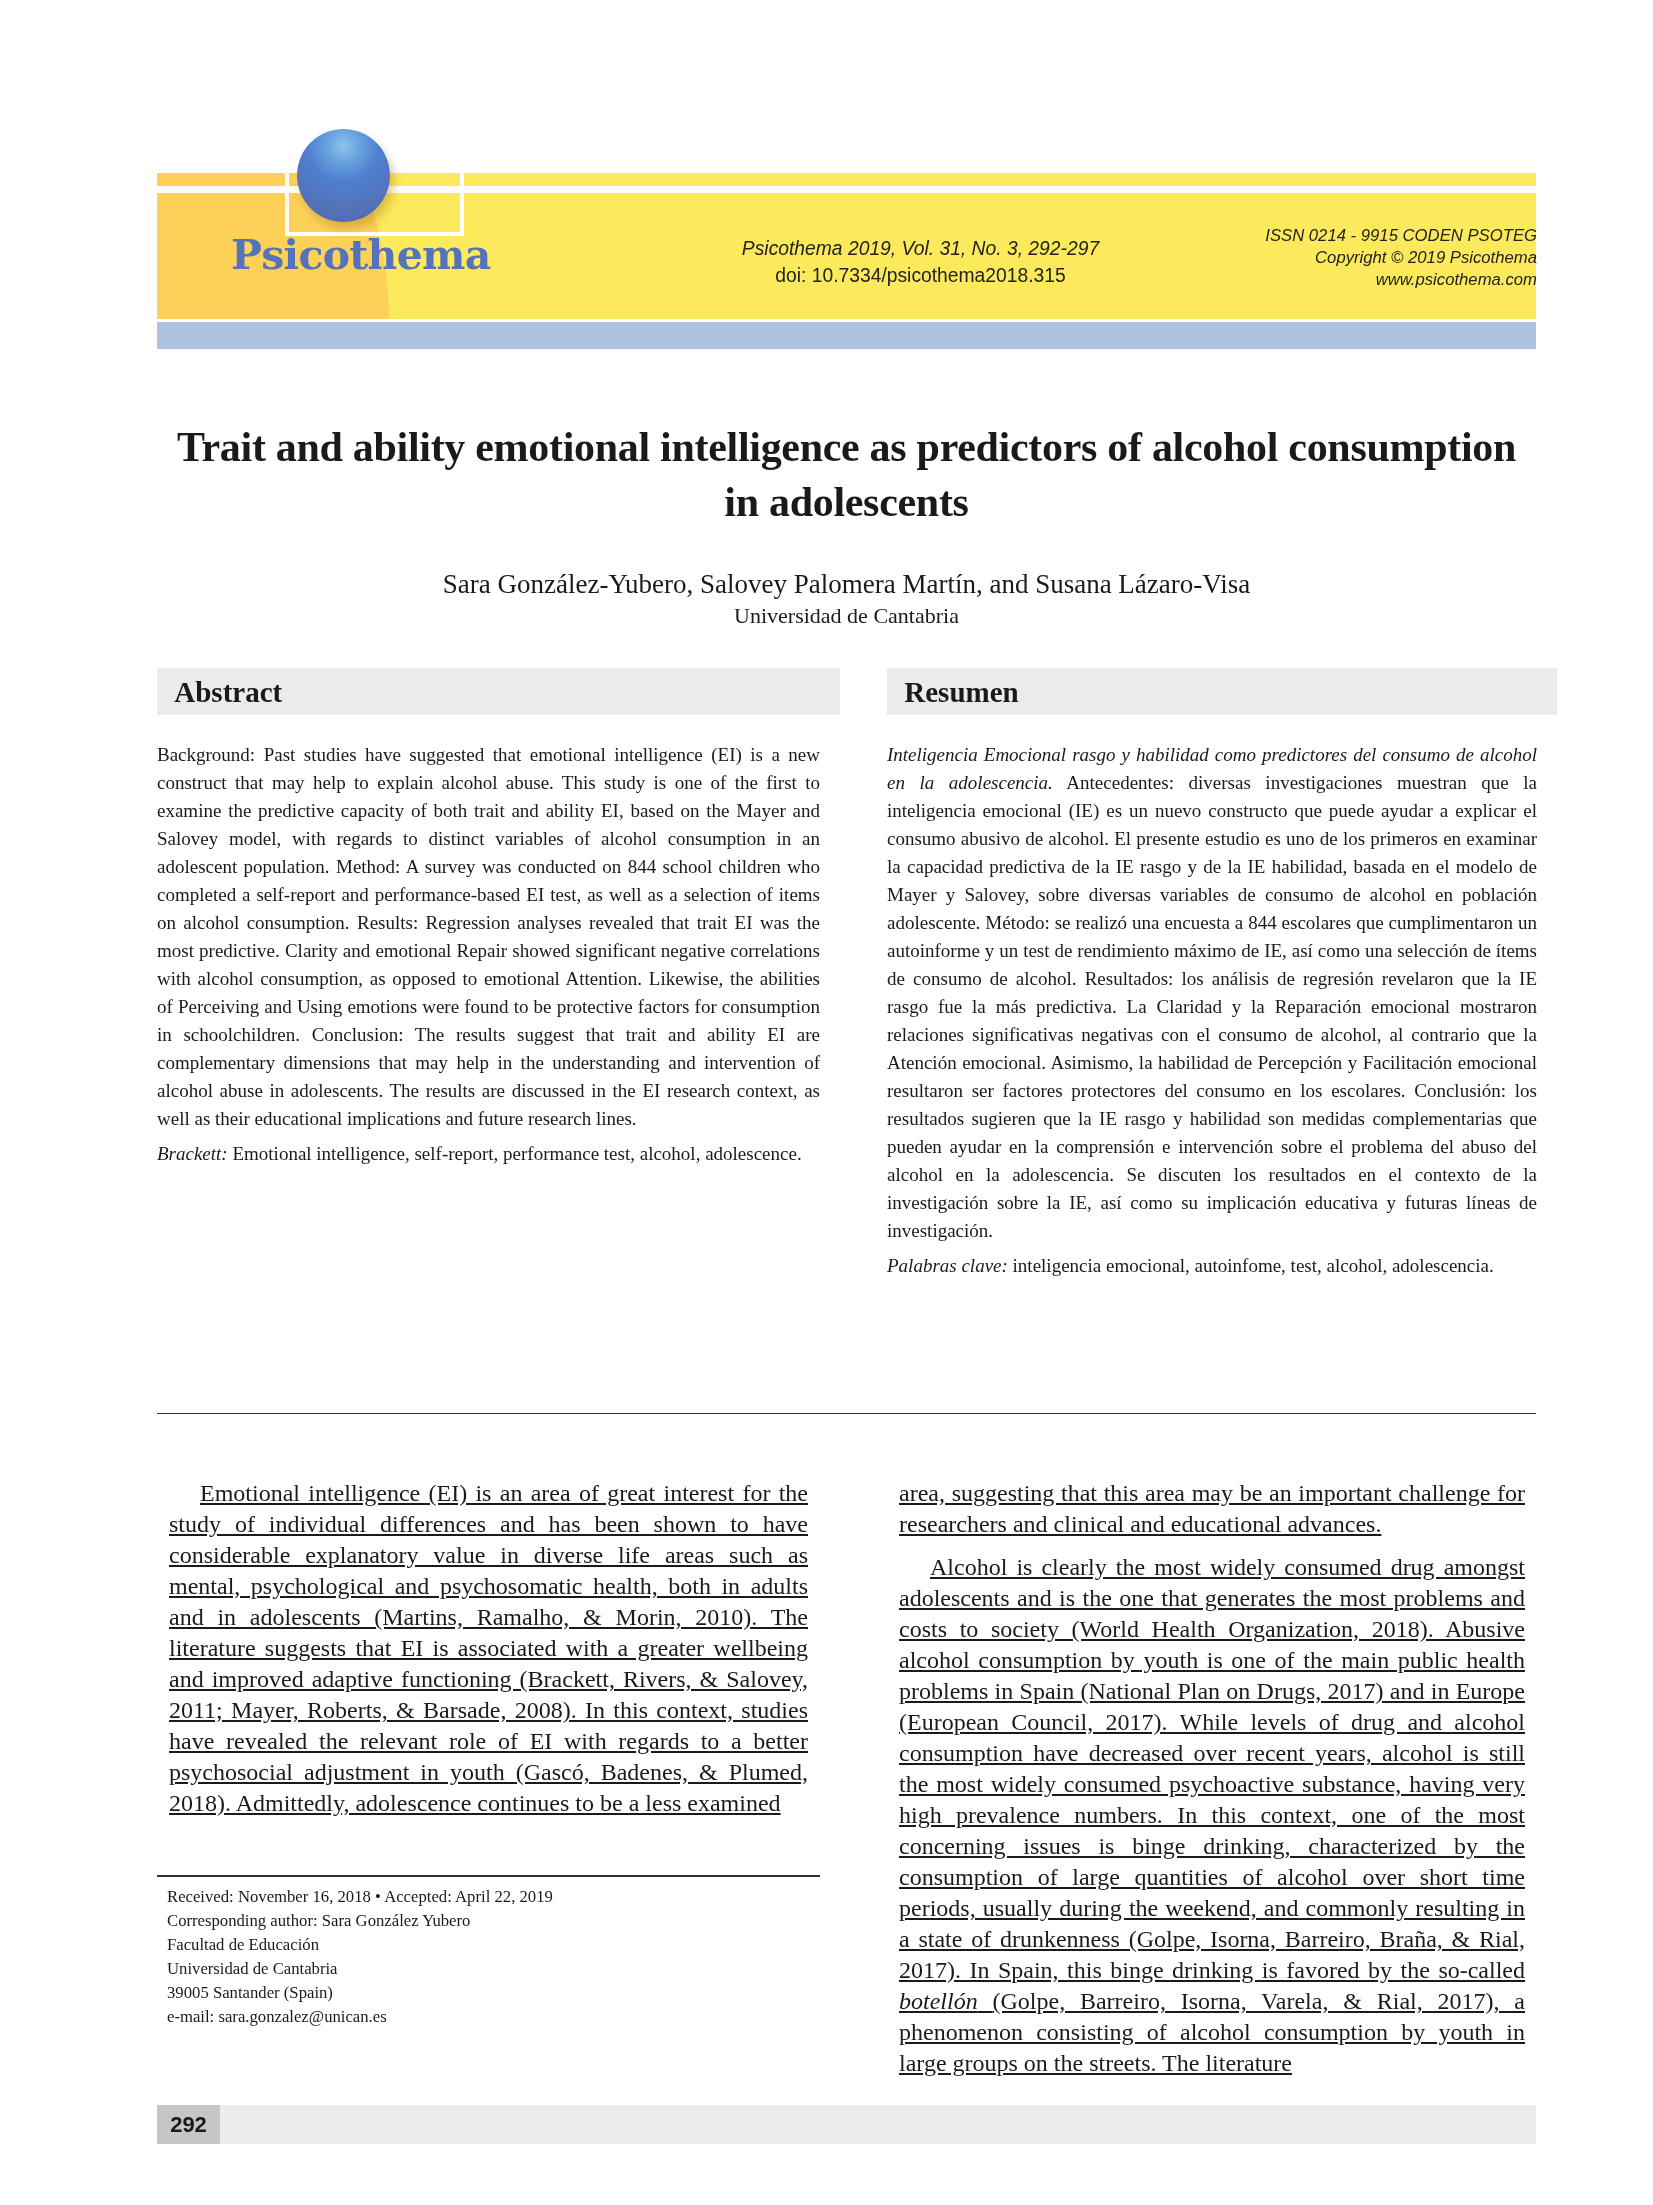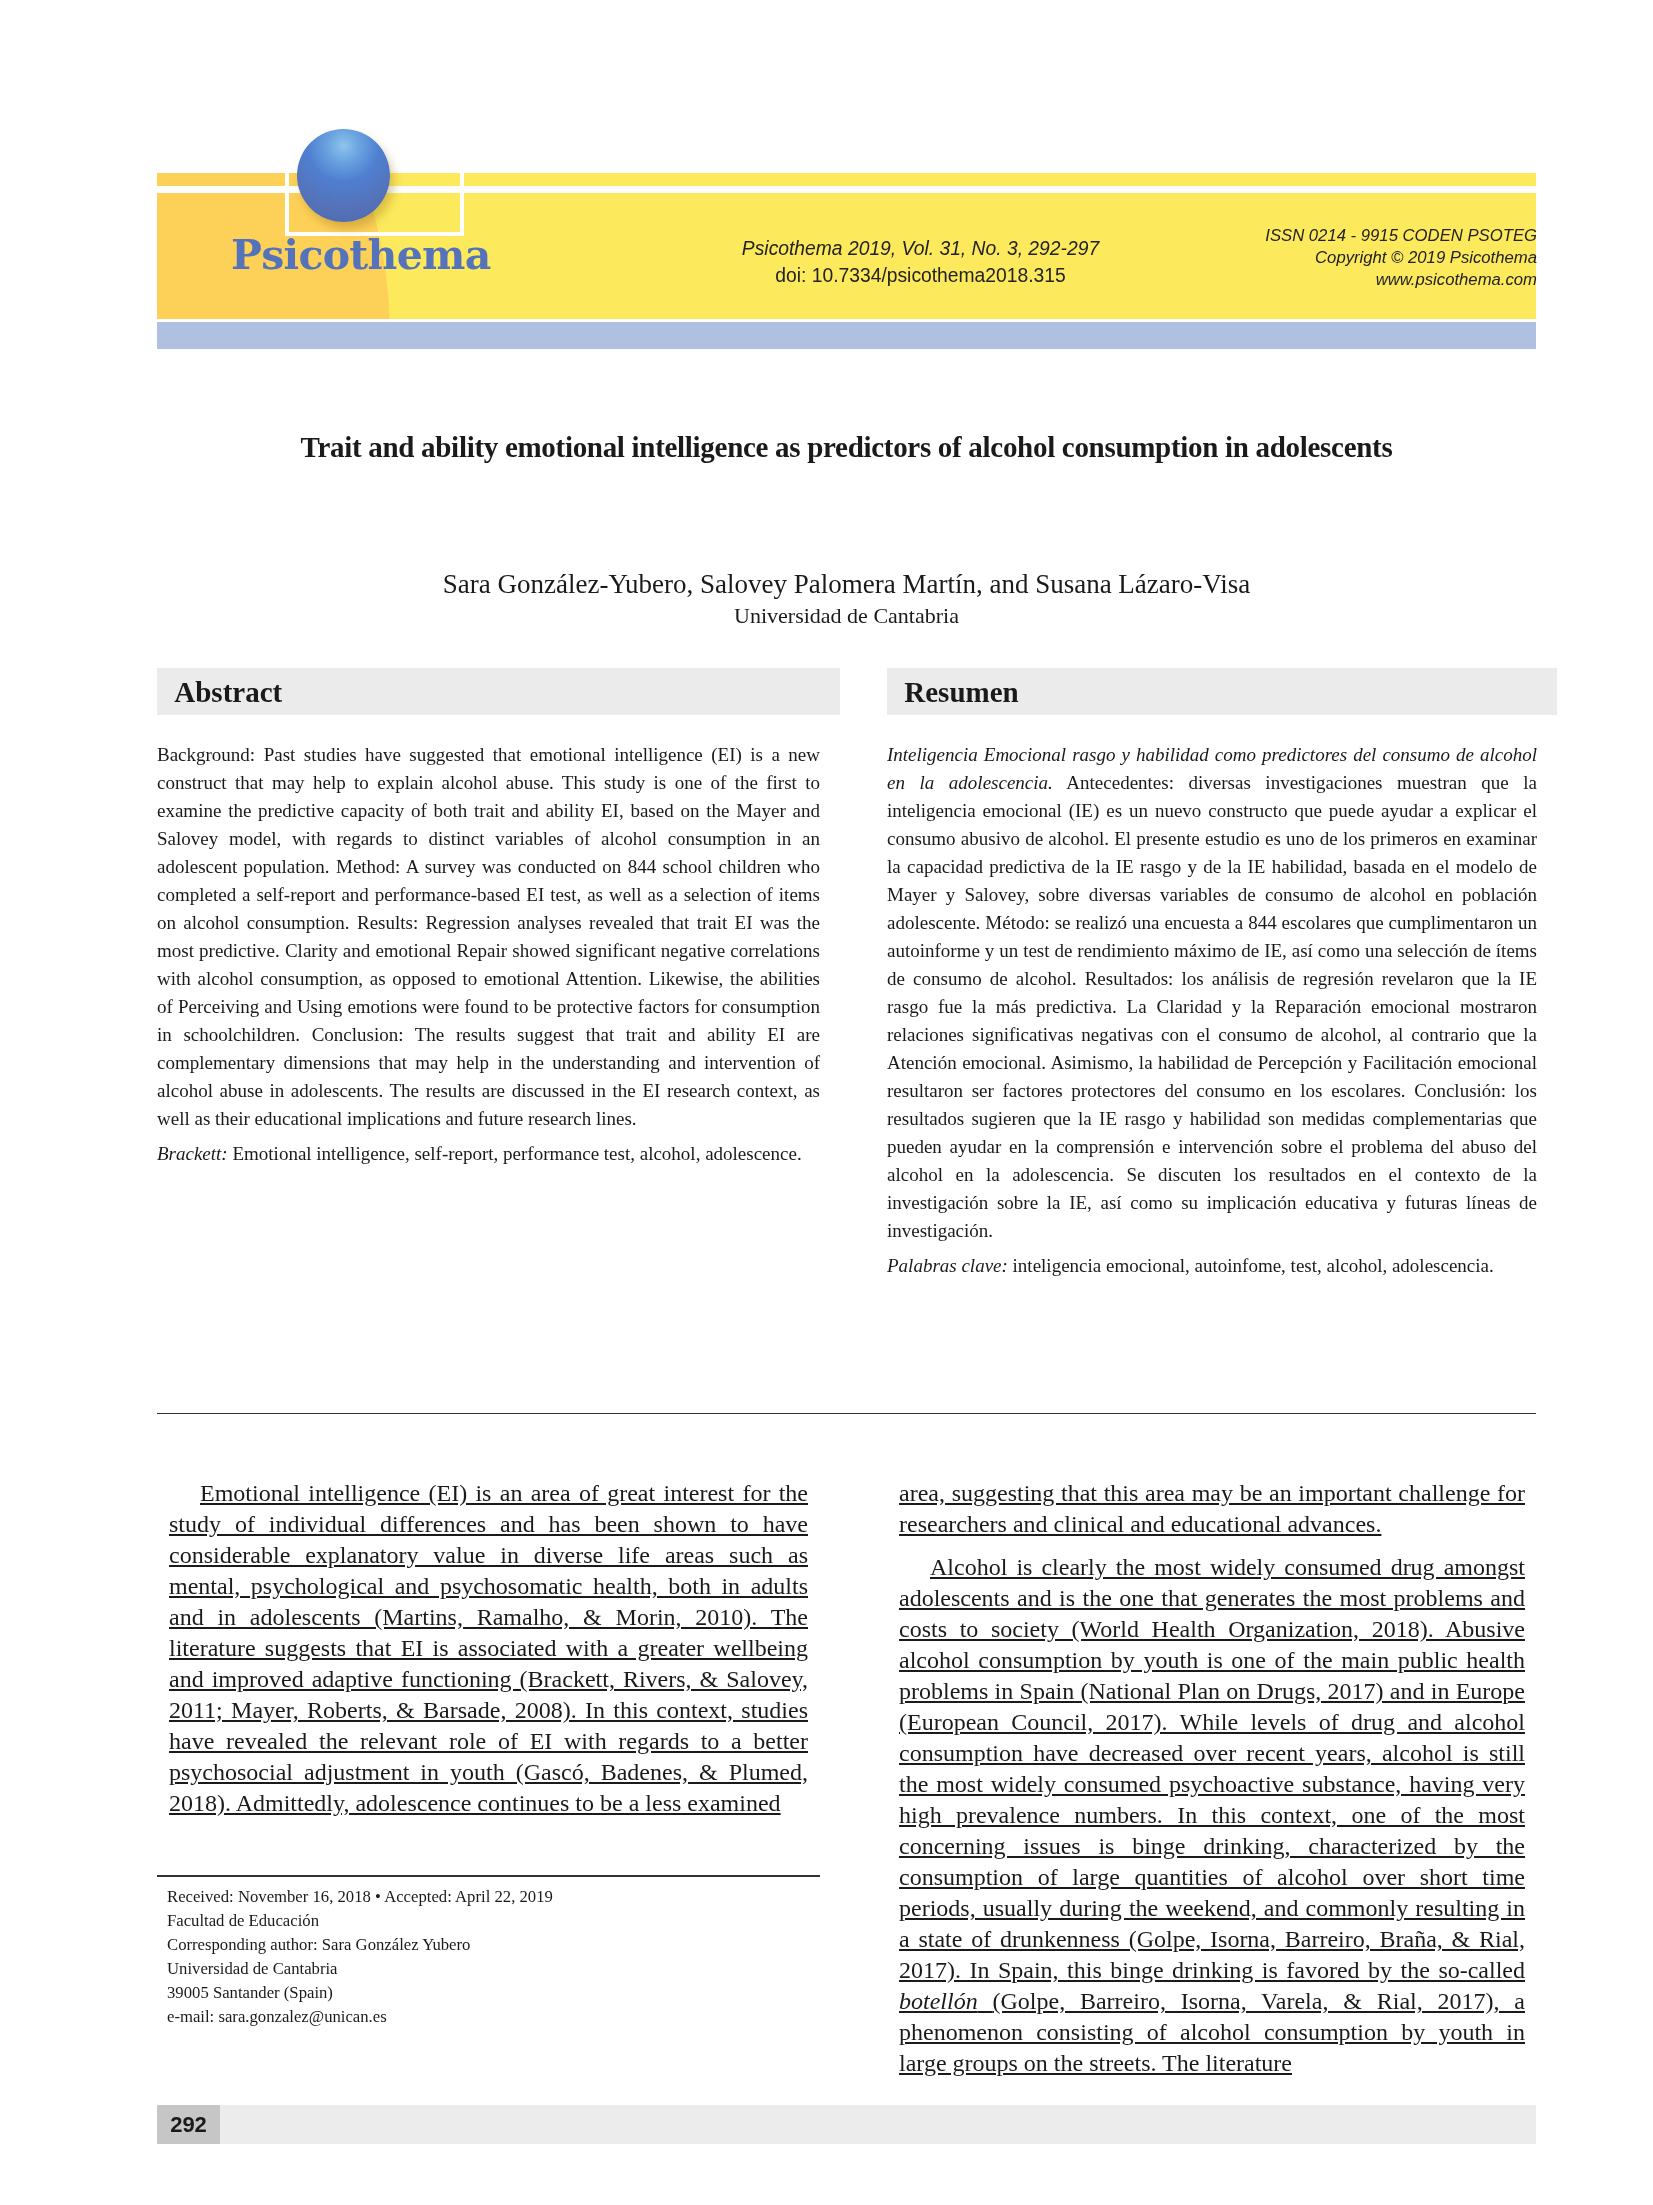--- a/index.html
+++ b/index.html
@@ -22,21 +22,21 @@
                font-size: 41px; color: #5573bb; letter-spacing: -0.7px; line-height: 1; }
   #citation { left: 707px; top: 235px; width: 427px; text-align: center;
               font-family: "Liberation Sans", sans-serif; font-style: italic; font-size: 19.3px;
               line-height: 27px; color: #222; }
   #citation .doi { font-style: normal; }
   #issn { right: 117px; top: 225px; text-align: right; font-family: "Liberation Sans", sans-serif;
           font-style: italic; font-size: 16.7px; line-height: 22px; color: #222; }
 
   
   #title { left: 157px; top: 420px; width: 1379px; text-align: center; font-weight: bold;
-           font-size: 29px; line-height: 55px; color: #1a1a1a; letter-spacing: -0.3px; }
+           font-size: 42px; line-height: 55px; color: #1a1a1a; letter-spacing: -0.3px; }
   #authors { left: 157px; top: 568px; width: 1379px; text-align: center; font-size: 27px; line-height: 32px; }
   #affiliation { left: 157px; top: 602px; width: 1379px; text-align: center; font-size: 22px; line-height: 27px; }
 
   
   .sec-box { top: 668px; height: 47px; background: #ebebeb; padding-left: 20px; }
   .sec-box span { position: absolute; left: 17.3px; top: 8px; font-weight: bold; font-size: 29px; line-height: 33px; }
   #abstract-box { left: 157px; width: 663px; }
   #resumen-box { left: 887px; width: 650px; }
   .abs-text { top: 741px; font-size: 19px; line-height: 28px; text-align: justify; }
   #abstract-text { left: 157px; width: 663px; }
@@ -114,22 +114,22 @@
   <p>Emotional intelligence (EI) is an area of great interest for the study of individual differences and has been shown to have considerable explanatory value in diverse life areas such as mental, psychological and psychosomatic health, both in adults and in adolescents (Martins, Ramalho, &amp; Morin, 2010). The literature suggests that EI is associated with a greater wellbeing and improved adaptive functioning (Brackett, Rivers, &amp; Salovey, 2011; Mayer, Roberts, &amp; Barsade, 2008). In this context, studies have revealed the relevant role of EI with regards to a better psychosocial adjustment in youth (Gascó, Badenes, &amp; Plumed, 2018). Admittedly, adolescence continues to be a less examined</p>
 </div>
 <div id="body-right" class="abs body-col">
   <p class="cont">area, suggesting that this area may be an important challenge for researchers and clinical and educational advances.</p>
   <p><span>Alcohol is clearly the most widely consumed drug amongst adolescents and is the one that generates the most problems and costs to society (World Health Organization, 2018). Abusive alcohol consumption by youth is one of the main public health problems in Spain (National Plan on Drugs, 2017) and in Europe (European Council, 2017). While levels of drug and alcohol consumption have decreased over recent years, alcohol is still the most widely consumed psychoactive substance, having very high prevalence numbers. In this context, one of the most concerning issues is binge drinking, characterized by the consumption of large quantities of alcohol over short time periods, usually during the weekend, and commonly resulting in a state of drunkenness (Golpe, Isorna, Barreiro, Braña, &amp; Rial, 2017). In Spain, this binge drinking is favored by the so-called</span> <i>botellón</i> <span>(Golpe, Barreiro, Isorna, Varela, &amp; Rial, 2017), a phenomenon consisting of alcohol consumption by youth in large groups on the streets. The literature</span></p>
 </div>
 
 <div id="fn-rule" class="abs"></div>
 <div id="footnote" class="abs">
   <div>Received: November 16, 2018 • Accepted: April 22, 2019</div>
+  <div>Corresponding author: Sara González Yubero</div>
   <div>Facultad de Educación</div>
-  <div>Corresponding author: Sara González Yubero</div>
   <div>Universidad de Cantabria</div>
   <div>39005 Santander (Spain)</div>
   <div>e-mail: sara.gonzalez@unican.es</div>
 </div>
 
 <div id="footer-bar" class="abs"></div>
 <div id="page-num-box" class="abs"></div>
 <div id="page-num" class="abs">292</div>
 
 

